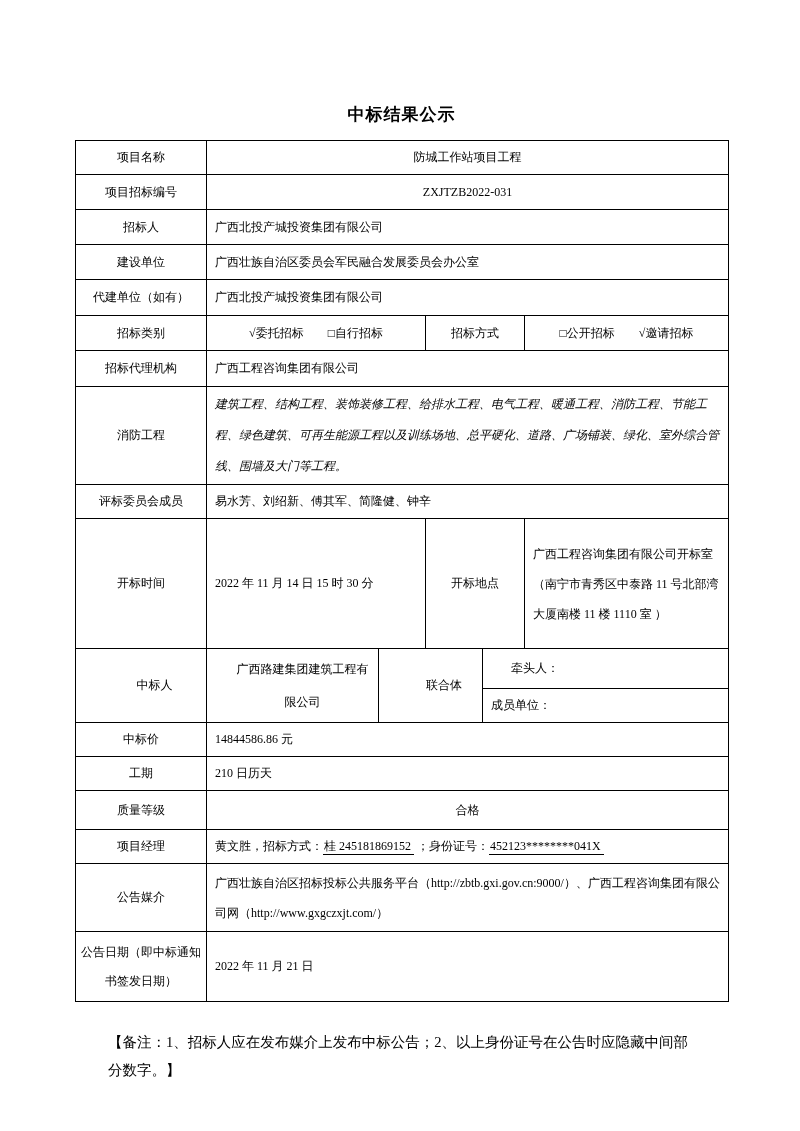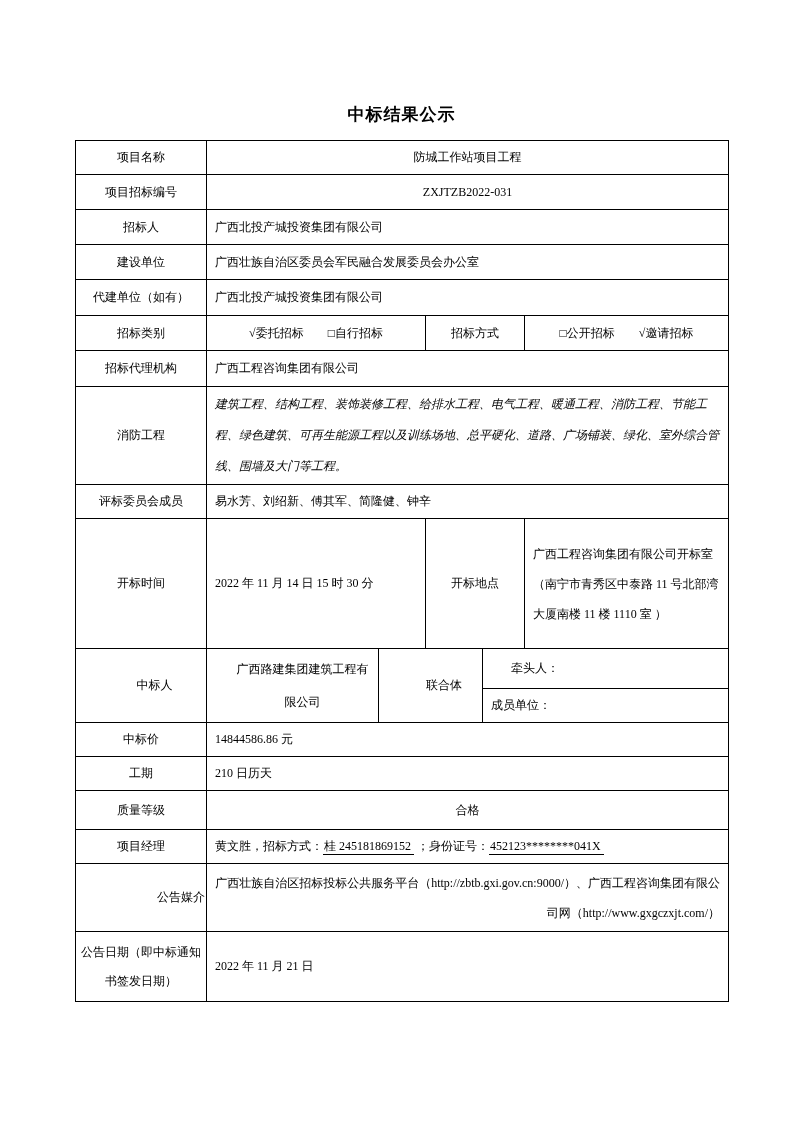--- a/index.html
+++ b/index.html
@@ -21,21 +21,21 @@
     border:1px solid #000;vertical-align:middle;
     overflow:hidden;word-break:break-all;
   }
   td.lbl{text-align:center;padding:2px 1px;line-height:29px;}
   td.val{text-align:left;padding:2px 8px;line-height:29px;}
   td.center{text-align:center;padding:2px 17px;}
   tr.h31 td{height:29px;} tr.h32 td{height:30px;} tr.h33 td{height:31px;}
   tr.h36 td{height:34px;} tr.h30 td{height:28px;}
   tr.hscope td{height:93px;} tr.hopen td{height:125px;}
   tr.hwin1 td{height:35px;padding-left:28px;} tr.hwin2 td{height:28px;}
-  tr.hmedia td{height:63px;text-align:right;} tr.hdate td{height:65px;}
+  tr.hmedia td{height:63px;} tr.hdate td{height:65px;}
   td.scope{line-height:31px;font-style:italic;}
   td.place{line-height:30px;padding:2px 8px;text-align:left;}
   td.winner-name{text-align:center;line-height:33px;padding:2px 8px;}
   td.media-val{line-height:30px;}
   td.date-lbl{line-height:29px;}
   .u{border-bottom:1px solid #000;padding:0 3px 1px 1px;}
   .note{
     margin:26px 0 0 33px;width:592px;
     font-size:14.5px;line-height:28px;text-align:left;
     word-break:break-all;
@@ -131,14 +131,15 @@
         <td class="lbl">公告媒介</td>
         <td class="val media-val" colspan="5">广西壮族自治区招标投标公共服务平台（http://zbtb.gxi.gov.cn:9000/）、广西工程咨询集团有限公司网（http://www.gxgczxjt.com/）</td>
       </tr>
       <tr class="hdate">
         <td class="lbl date-lbl">公告日期（即中标通知书签发日期）</td>
         <td class="val" colspan="5">2022 年 11 月 21 日</td>
       </tr>
     </tbody>
   </table>
 
+  <p class="note">【备注：1、招标人应在发布媒介上发布中标公告；2、以上身份证号在公告时应隐藏中间部分数字。】</p>
 
 </div>
 
 </body></html>

